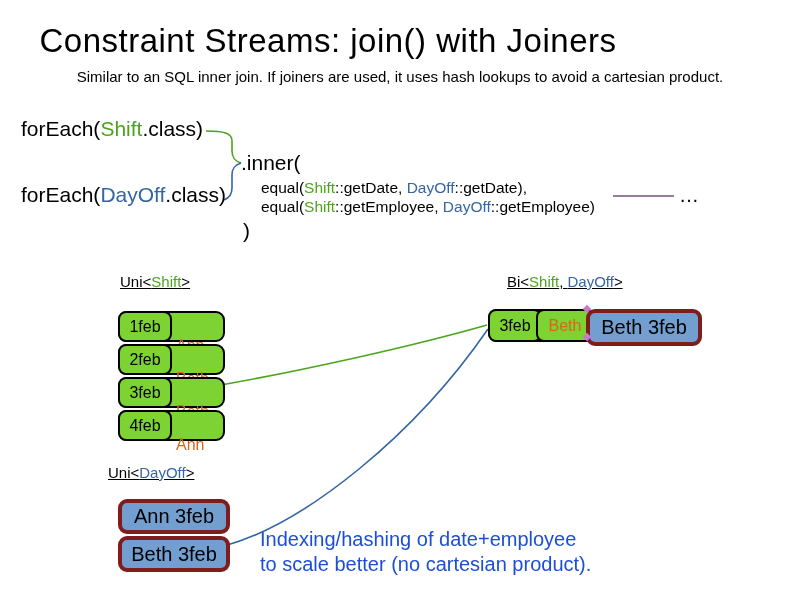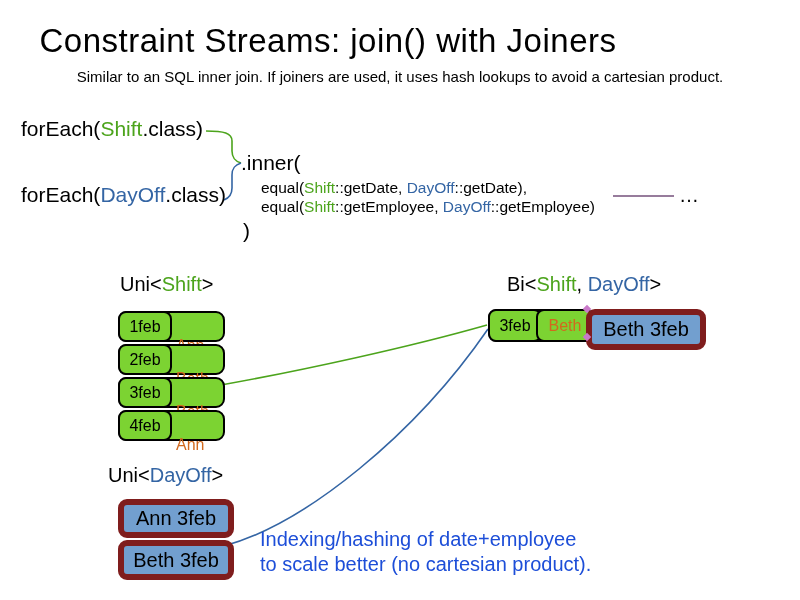--- a/index.html
+++ b/index.html
@@ -13,36 +13,36 @@
 
   .title{left:0;top:22px;width:656px;text-align:center;font-size:33px;font-weight:400;letter-spacing:0.5px;}
   .subtitle{left:0;top:68px;width:800px;text-align:center;font-size:15px;}
 
   .code-big{font-size:21px;white-space:pre;}
   .code-small{font-size:15.5px;white-space:pre;}
   .green-t{color:#4CA41C;}
   .blue-t{color:#3465A4;}
   .orange-t{color:#D2691E;}
 
-  .type-label{font-size:20px;white-space:pre;}
+  .type-label{font-size:15px;white-space:pre;text-decoration:underline;}
 
   .row{
     border:2px solid #000;border-radius:9px;height:27px;width:103px;
     display:flex;align-items:center;position:relative;
   }
   .green-fill{background:#7CD332;}
   .datebox{
     position:absolute;left:-2px;top:-2px;bottom:-2px;width:50px;
     border:2px solid #000;border-radius:8px;
     display:flex;align-items:center;justify-content:center;
     font-size:16px;background:#7CD332;
   }
   .rowname{position:absolute;left:56px;font-size:16px;margin-top:38px;}
   .bluerow{
-    border:6px solid #7f1d1d;border-radius:9px;height:27px;width:104px;
+    border:4px solid #7f1d1d;border-radius:9px;height:27px;width:104px;
     display:flex;align-items:center;justify-content:center;
     font-size:20px;background:#729FCF;margin-bottom:2px;
   }
   .stack > .row{margin-bottom:2px;}
   .annot{font-size:20px;line-height:25px;color:#1d4ed8;}
   .glue{
     position:absolute;width:6px;height:6px;background:#C979C9;
     transform:rotate(45deg);z-index:3;
   }
 </style>

